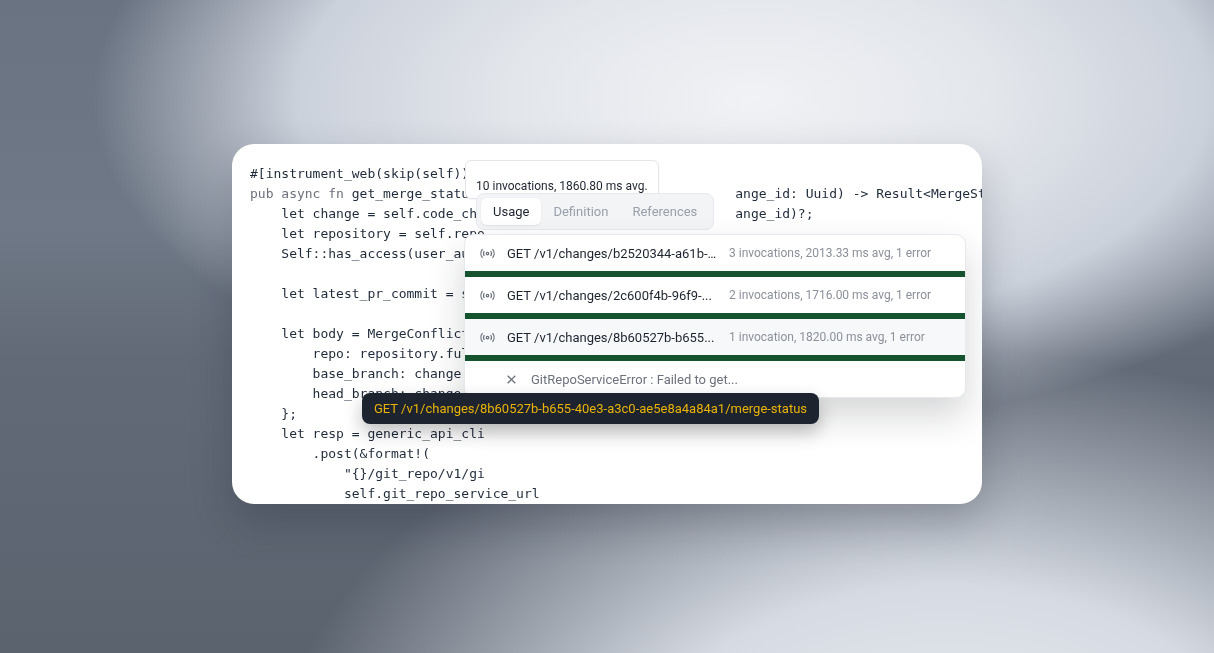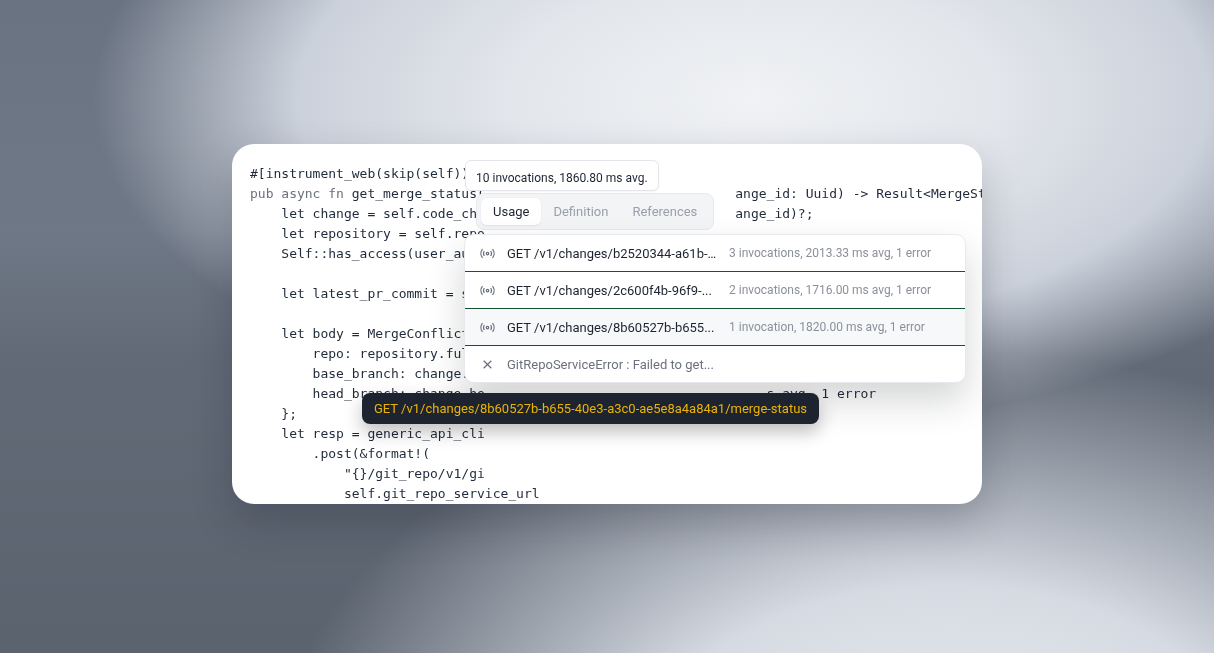--- a/index.html
+++ b/index.html
@@ -46,21 +46,21 @@
   .fn { color: #1f2a3a; }
   .attr { color: #1f2a3a; }
 
   .badge {
     position: absolute;
     left: 465px;
     top: 160px;
     background: #ffffff;
     border: 1px solid #e3e5ea;
     border-radius: 6px;
-    padding: 10px 10px 5px;
+    padding: 18px 10px 5px;
     font-size: 12px;
     color: #1d2430;
     box-shadow: 0 1px 2px rgba(0,0,0,0.04);
   }
 
   .tabbar {
     position: absolute;
     left: 476px;
     top: 193px;
     display: flex;
@@ -92,24 +92,24 @@
     border: 1px solid #e7e9ee;
     border-radius: 10px;
     box-shadow: 0 18px 36px rgba(20,25,35,0.18);
     overflow: hidden;
   }
   .row {
     display: flex;
     align-items: center;
     gap: 12px;
     padding: 10px 14px;
-    border-bottom: 1px solid #14532d;
+    border-bottom: 6px solid #14532d;
     cursor: pointer;
   }
-  .row:last-child { border-bottom: none; }
+  .row:last-child { border-bottom: none; margin-left: 24px; }
   .row.selected { background: #f7f8fa; }
   .row .icon { flex: 0 0 16px; height: 16px; color: #6c717d; display:flex; align-items:center; justify-content:center; }
   .row .label {
     flex: 0 0 210px;
     font-size: 13px;
     color: #1d2430;
     white-space: nowrap;
     overflow: hidden;
     text-overflow: ellipsis;
   }

